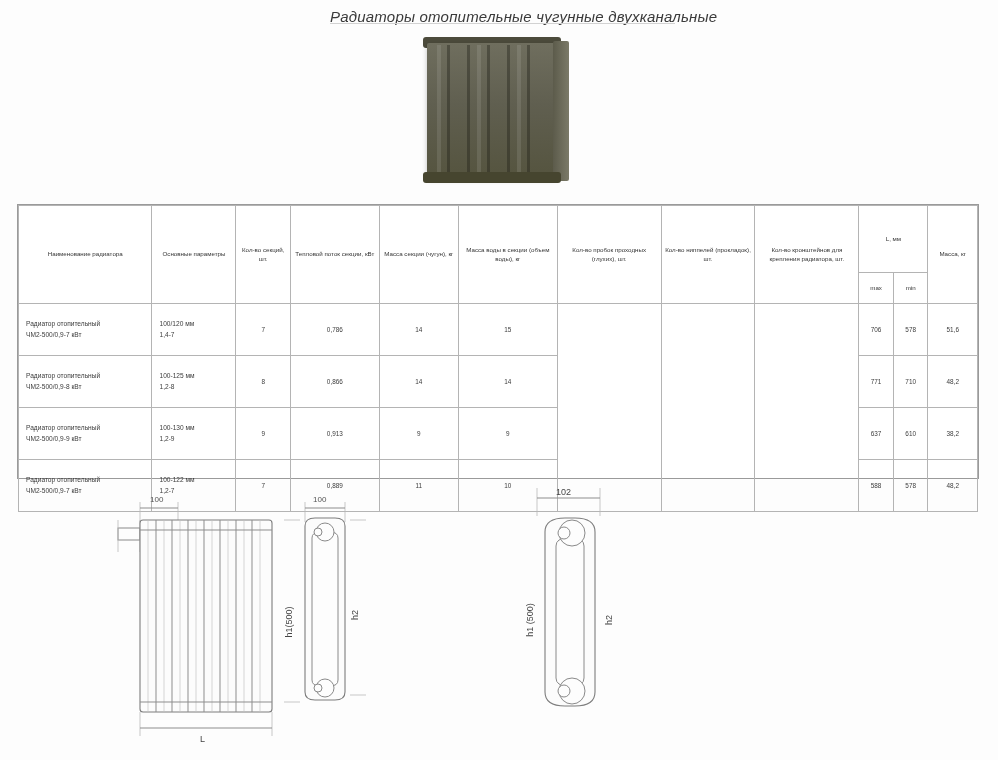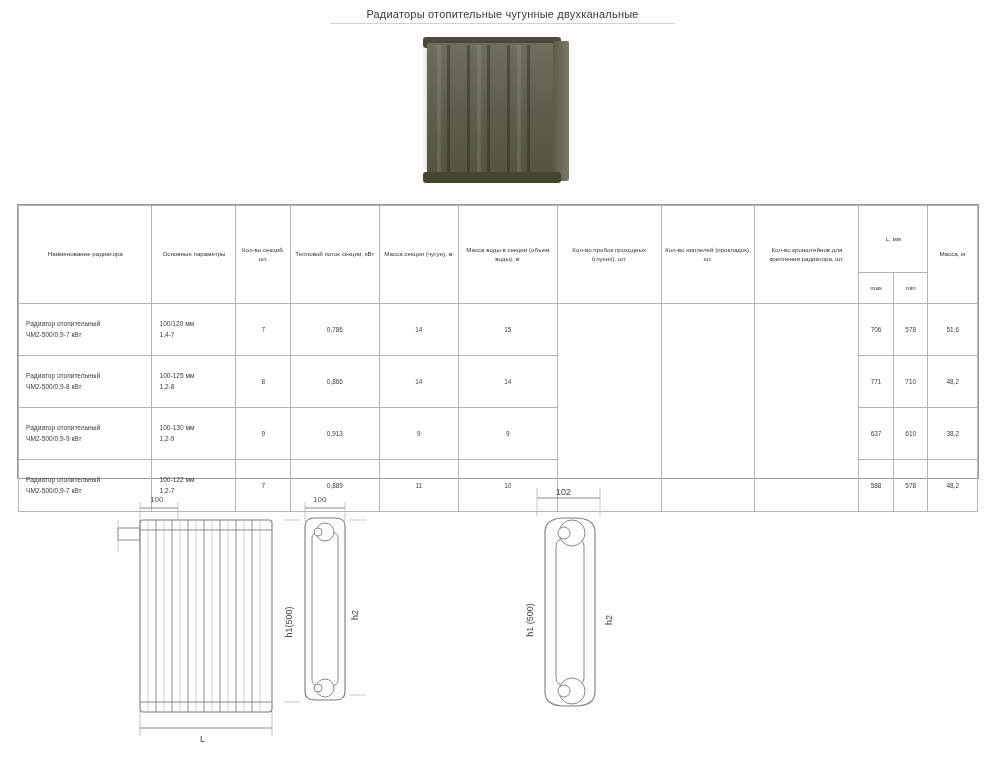--- a/index.html
+++ b/index.html
@@ -25,25 +25,26 @@
 
   
   .title-wrap {
     position: absolute;
     left: 330px;
     top: 8px;
     width: 345px;
     text-align: center;
   }
   .doc-title {
-    font-size: 11px;
+    font-size: 15px;
     letter-spacing: .2px;
     color: #3a3a3a;
     filter: blur(0.35px);
     white-space: nowrap;
+    font-style: italic;
   }
   .title-rule {
     position: absolute;
     left: 330px;
     top: 23px;
     width: 345px;
     height: 1px;
     background: #d2d2d2;
   }
 

